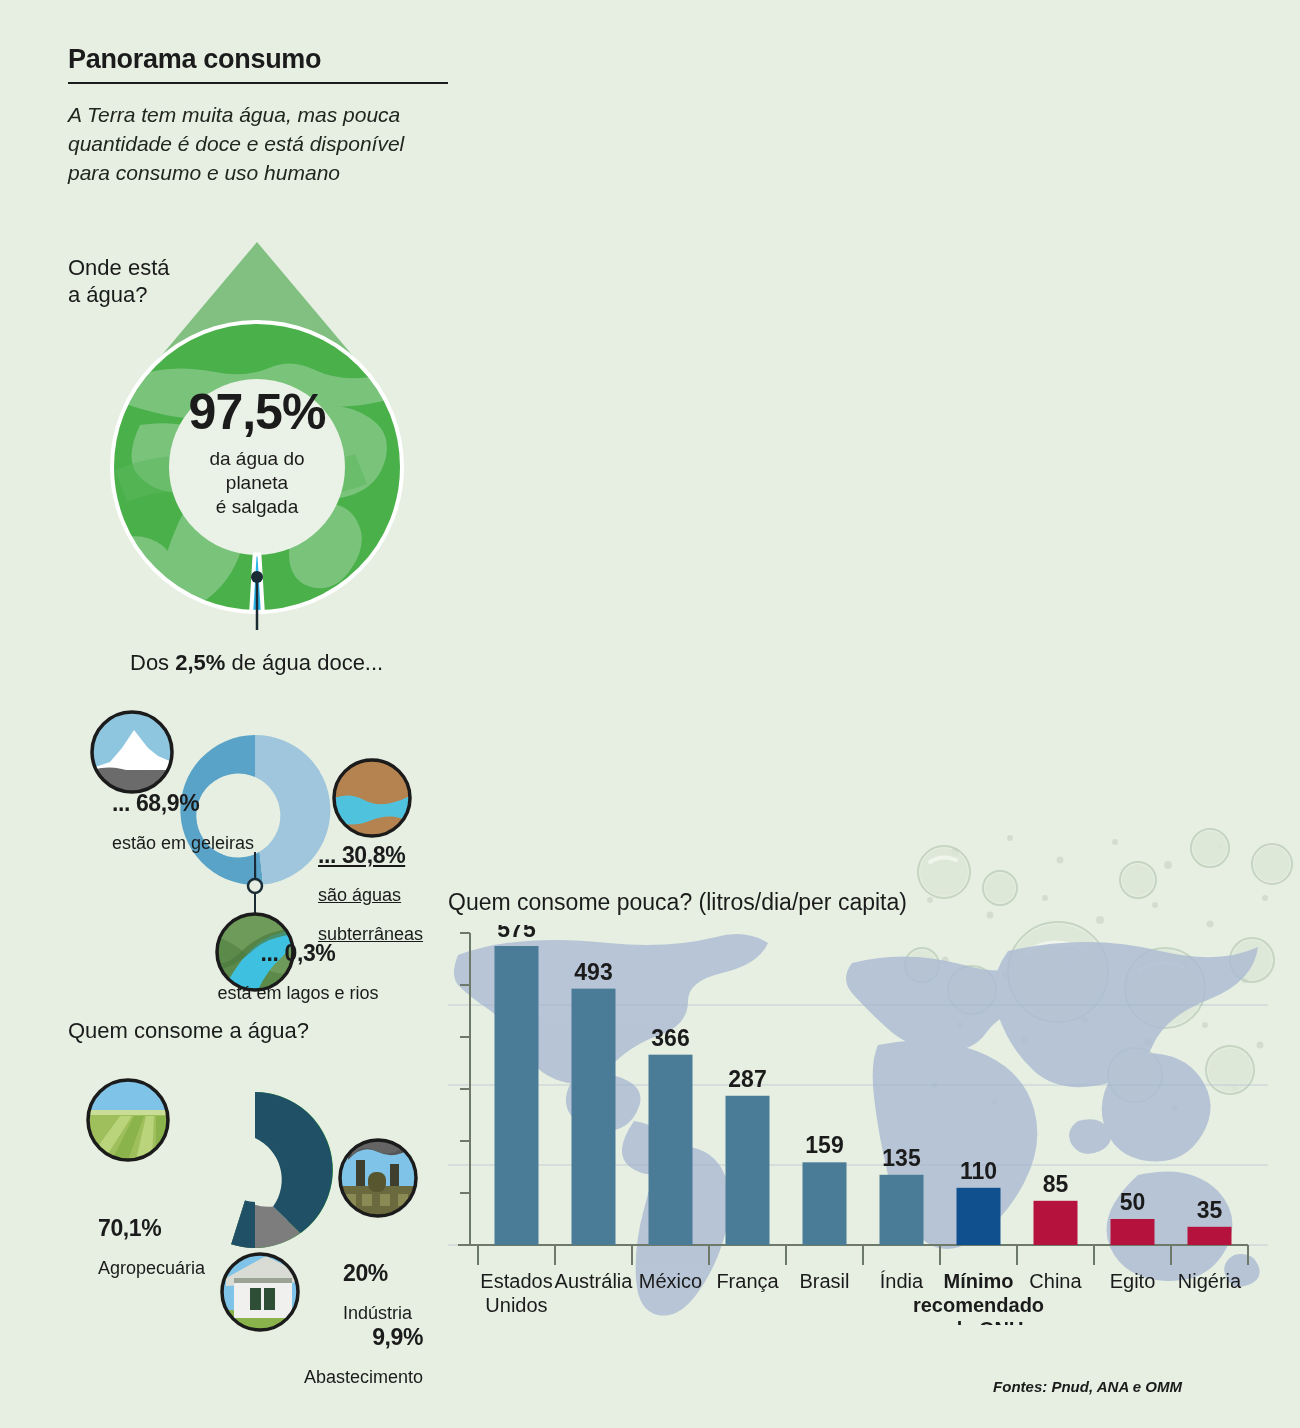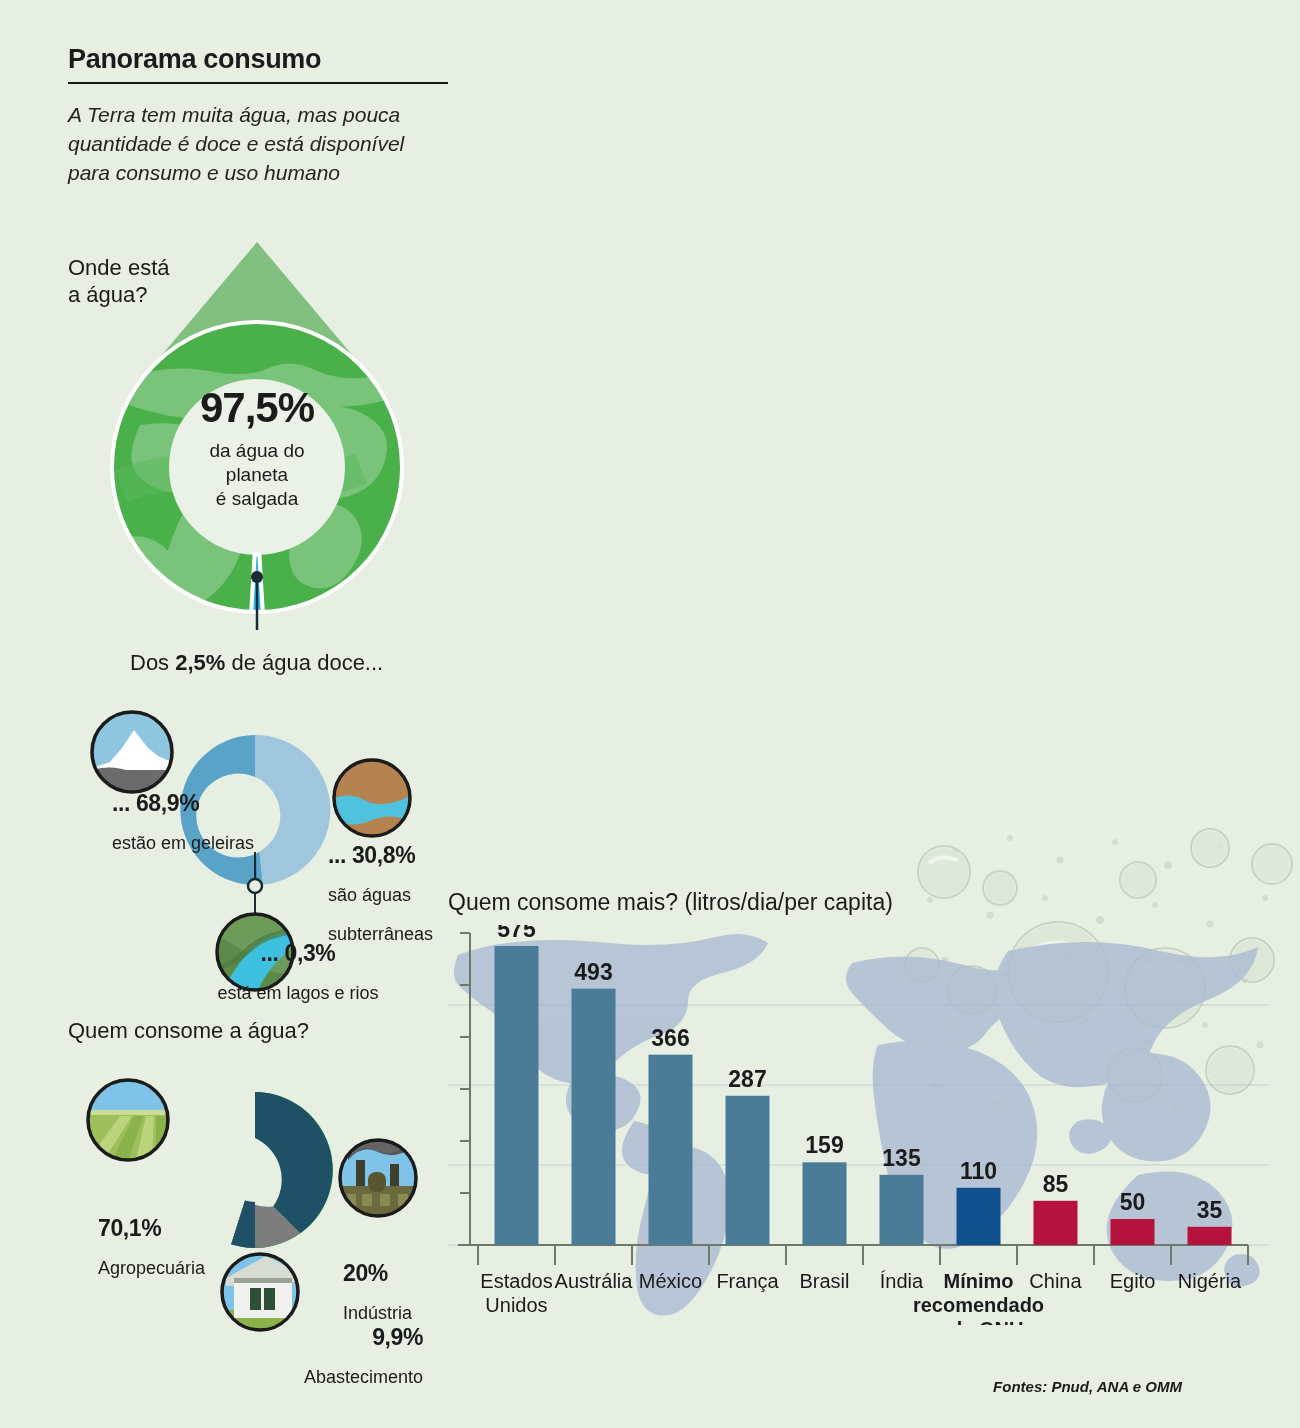--- a/index.html
+++ b/index.html
@@ -22,35 +22,35 @@
   
   .sec-head{position:absolute;font-size:22px;line-height:1.22;color:#1b1b1b;}
   #head-onde{left:68px;top:255px;width:160px;}
   #head-consome{left:68px;top:1018px;}
   #head-quem-mais{left:448px;top:888px;font-size:23px;}
 
   
   #drop-block{position:absolute;left:85px;top:240px;width:345px;height:390px;}
   #drop-svg{position:absolute;left:0;top:0;}
   #drop-center{position:absolute;left:92px;top:147px;width:160px;text-align:center;}
-  #drop-pct{font-size:42px;font-weight:bold;letter-spacing:-1px;line-height:1;color:#1b1b1b;}
+  #drop-pct{font-size:50px;font-weight:bold;letter-spacing:-1px;line-height:1;color:#1b1b1b;}
   #drop-l1{font-size:19px;margin-top:10px;line-height:1.25;color:#1b1b1b;}
   #drop-l2{font-size:19px;line-height:1.25;color:#1b1b1b;}
 
   
   #fresh-caption{position:absolute;left:130px;top:650px;font-size:22px;color:#1b1b1b;white-space:nowrap;}
   #fresh-caption b{font-weight:bold;}
   #fresh-block{position:absolute;left:60px;top:690px;width:390px;height:310px;}
 
   .lbl{position:absolute;color:#1b1b1b;}
   .lbl .big{font-size:23px;font-weight:bold;letter-spacing:-0.4px;display:block;}
   .lbl .small{font-size:18px;display:block;line-height:1.2;margin-top:16px;}
 
   #lbl-geleiras{left:52px;top:100px;width:180px;}
-  #lbl-subt{left:268px;top:152px;width:160px;}
+  #lbl-subt{left:258px;top:152px;width:160px;text-decoration:underline;}
   #lbl-lagos{left:143px;top:250px;width:190px;text-align:center;}
 
   
   #cons-block{position:absolute;left:60px;top:1060px;width:390px;height:320px;}
   #lbl-agro{left:38px;top:155px;width:170px;}
   #lbl-ind{left:283px;top:200px;width:140px;}
   #lbl-abast{left:163px;top:264px;width:200px;text-align:right;}
 
   
   #chart{position:absolute;left:448px;top:925px;width:820px;height:400px;}
@@ -293,21 +293,21 @@
     <div class="lbl" id="lbl-ind">
       <span class="big">20%</span>
       <span class="small">Indústria</span>
     </div>
     <div class="lbl" id="lbl-abast">
       <span class="big">9,9%</span>
       <span class="small">Abastecimento</span>
     </div>
   </div>
 
-  <div class="sec-head" id="head-quem-mais">Quem consome mais? (litros/dia/per capita)</div>
+  <div class="sec-head" id="head-quem-mais">Quem consome pouca? (litros/dia/per capita)</div>
 
   <svg id="bubbles" viewBox="0 0 400 330">
     <g fill="#cdd8c9" opacity="0.75">
       <circle cx="55" cy="32" r="4"></circle>
         <circle cx="110" cy="18" r="3"></circle>
         <circle cx="160" cy="40" r="3.5"></circle>
       <circle cx="215" cy="22" r="3"></circle>
         <circle cx="268" cy="45" r="4"></circle>
         <circle cx="320" cy="26" r="3"></circle>
       <circle cx="30" cy="80" r="3"></circle>

